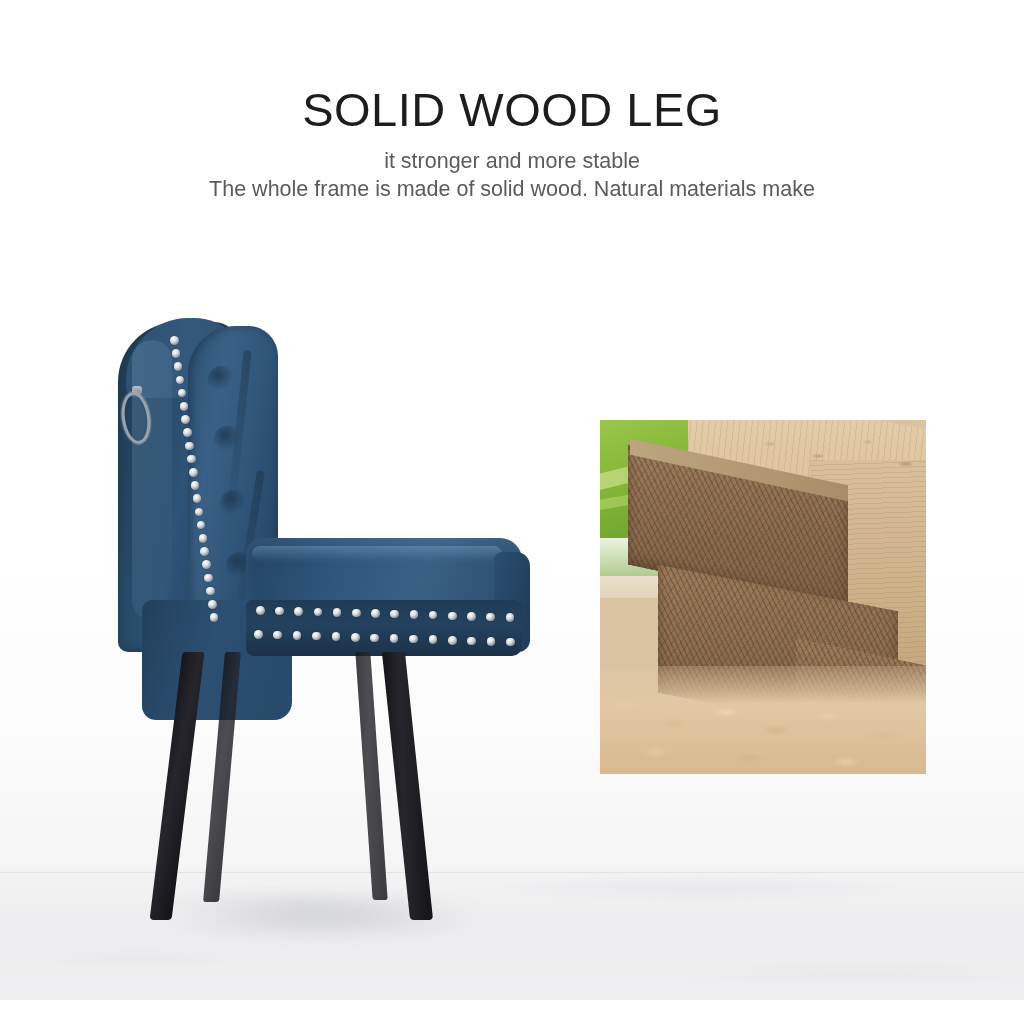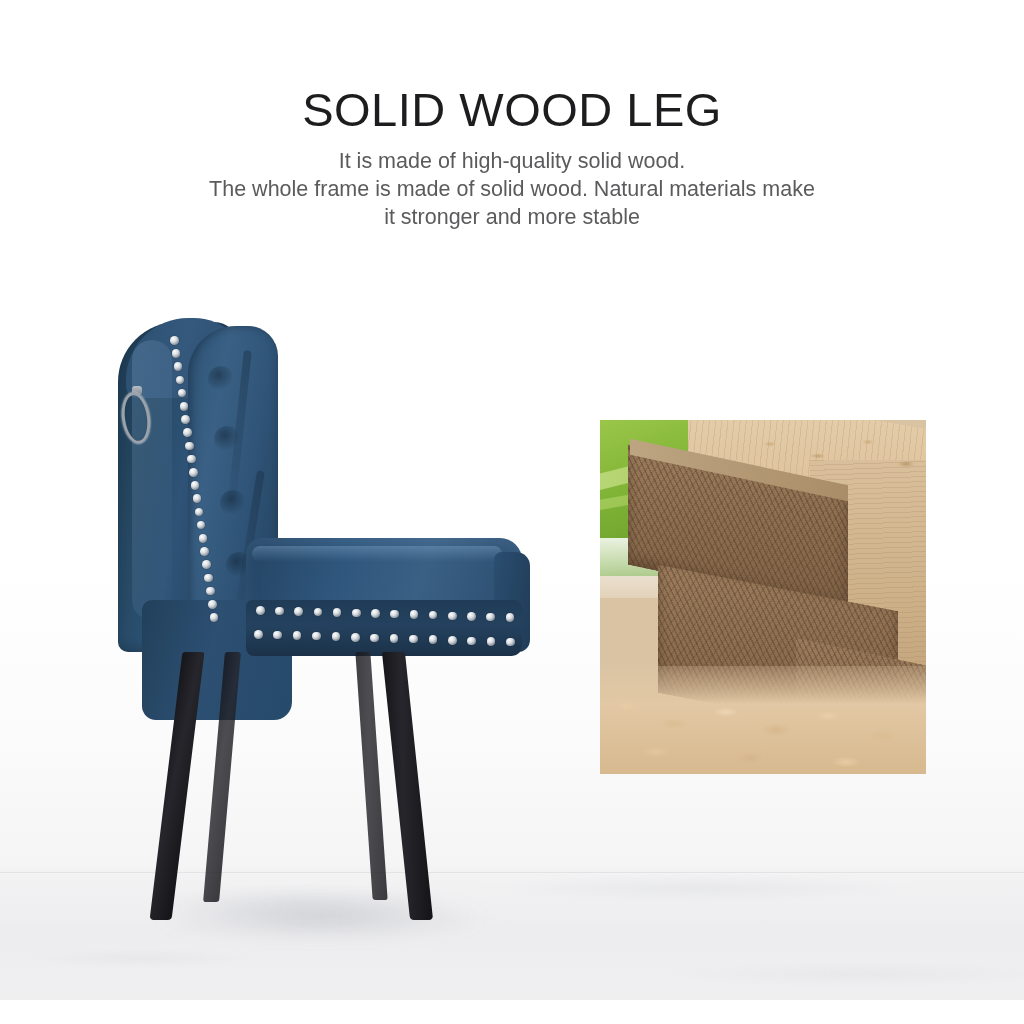--- a/index.html
+++ b/index.html
@@ -176,23 +176,22 @@
 <div class="page">
 
   <div class="backdrop"></div>
   <div class="floor"></div>
   <div class="floor-mottle"></div>
   <div class="floor-line"></div>
 
   <div class="headline">SOLID WOOD LEG</div>
 
   <div class="subcopy">
-    <span class="ln">It is made of high-quality solid wood.</span>
+    <span class="ln">it stronger and more stable</span>
     <span class="ln">The whole frame is made of solid wood. Natural materials make</span>
-    <span class="ln">it stronger and more stable</span>
   </div>
 
   <div class="chair">
     <div class="shadow-floor"></div>
 
     <div class="back-panel"></div>
     <div class="back-crown"></div>
     <div class="back-wing"></div>
     <div class="back-hi"></div>
 

